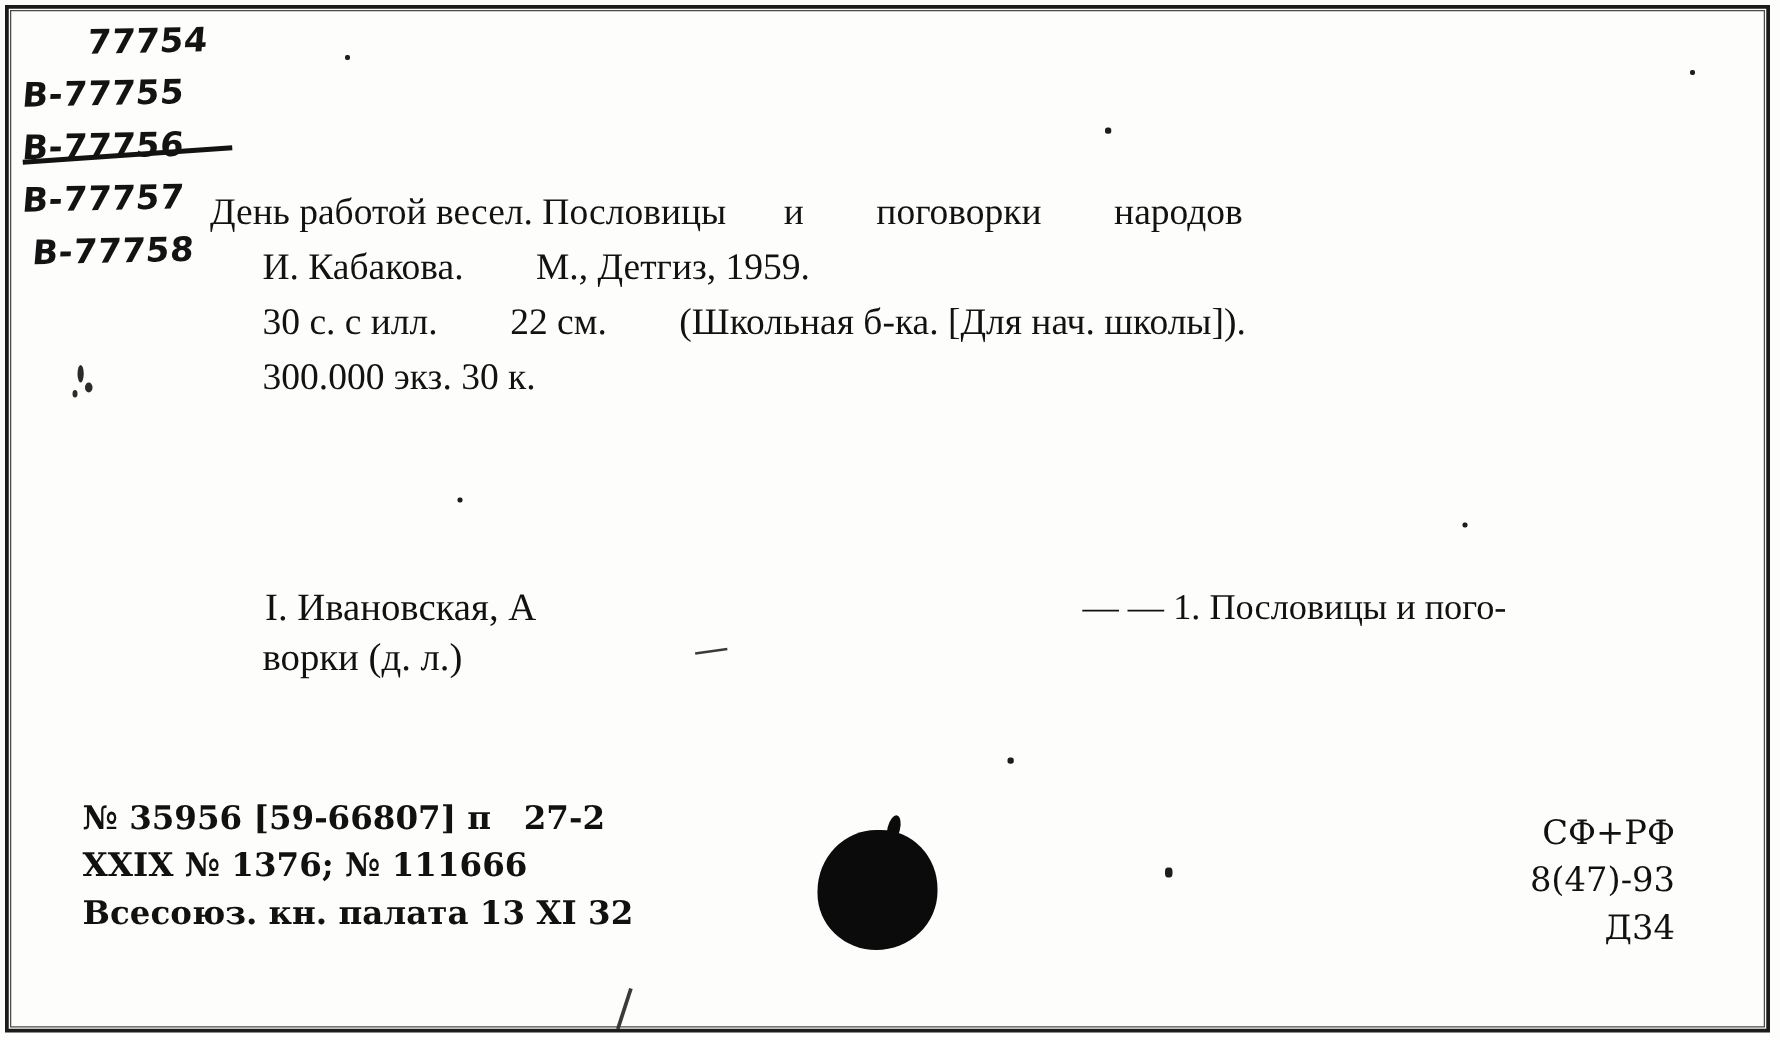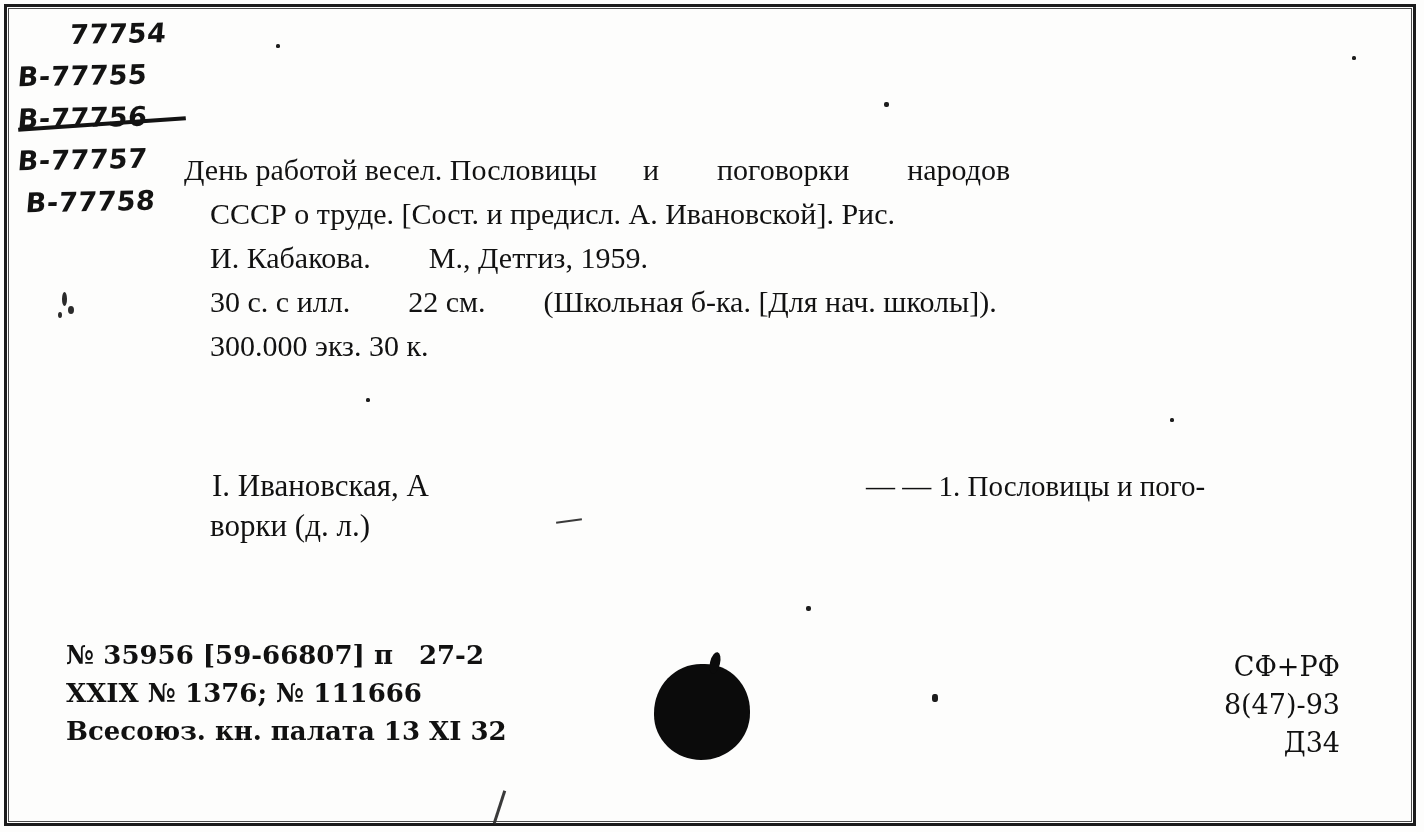--- a/index.html
+++ b/index.html
@@ -81,21 +81,21 @@
     top: 148px;
     width: 1180px;
     font-size: 30px;
     line-height: 44px;
     color: #121212;
   }
   .record .ln {
     white-space: nowrap;
   }
   .record .ln.title-line {
-    margin-left: 16px;
+    margin-left: 0;
   }
   .record .ln.ind {
     margin-left: 42px;
   }
   .sp-c { padding-left: 46px; }
   .sp-d { padding-left: 58px; }
 
   
   .tracings {
     position: absolute;
@@ -211,23 +211,20 @@
   <div class="speck" style="left:932px; top:694px; width:6px; height:8px;"></div>
   <div class="speck" style="left:1170px; top:418px; width:4px; height:4px;"></div>
   <div class="hair" style="left:498px; top:790px; width:3px; height:34px; transform: rotate(18deg);"></div>
   <div class="hair" style="left:556px; top:520px; width:26px; height:2px; transform: rotate(-8deg);"></div>
 
   <div class="record">
     <div class="ln title-line">
       <span>День работой весел. Пословицы</span><span class="sp-c">и</span><span class="sp-d">поговорки</span><span class="sp-d">народов</span>
     </div>
     <div class="ln ind">
-      <span>СССР о труде. [Сост. и предисл. А. Ивановской]. Рис.</span>
-    </div>
-    <div class="ln ind">
       <span>И. Кабакова.</span><span class="sp-d">М., Детгиз, 1959.</span>
     </div>
     <div class="ln ind">
       <span>30 с. с илл.</span><span class="sp-d">22 см.</span><span class="sp-d">(Школьная б-ка. [Для нач. школы]).</span>
     </div>
     <div class="ln ind">
       <span>300.000 экз. 30 к.</span>
     </div>
   </div>
 

